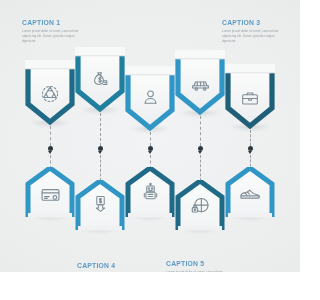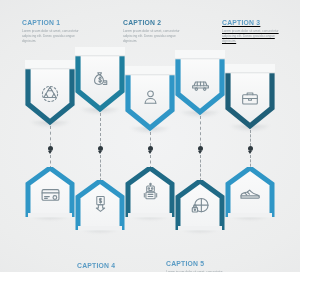--- a/index.html
+++ b/index.html
@@ -64,26 +64,22 @@
 </head>
 <body>
 
 <div id="stage">
 
   <div class="caption" style="left:22px;top:19px;">
     <p class="ctitle">CAPTION 1</p>
     <p class="cbody">Lorem ipsum dolor sit amet, consectetur adipiscing elit. Donec gravida congue dignissim.</p>
   </div>
 
-  <div class="caption dark" style="left:123px;top:19px;">
-    <p class="ctitle">CAPTION 2</p>
-    <p class="cbody">Lorem ipsum dolor sit amet, consectetur adipiscing elit. Donec gravida congue dignissim.</p>
-  </div>
-
-  <div class="caption" style="left:222px;top:19px;text-decoration:underline;">
+
+  <div class="caption" style="left:222px;top:19px;">
     <p class="ctitle">CAPTION 3</p>
     <p class="cbody">Lorem ipsum dolor sit amet, consectetur adipiscing elit. Donec gravida congue dignissim.</p>
   </div>
 
   <div class="caption" style="left:77px;top:262px;">
     <p class="ctitle">CAPTION 4</p>
     <p class="cbody">Lorem ipsum dolor sit amet, consectetur adipiscing elit. Donec gravida congue dignissim.</p>
   </div>
 
   <div class="caption" style="left:166px;top:260px;">

